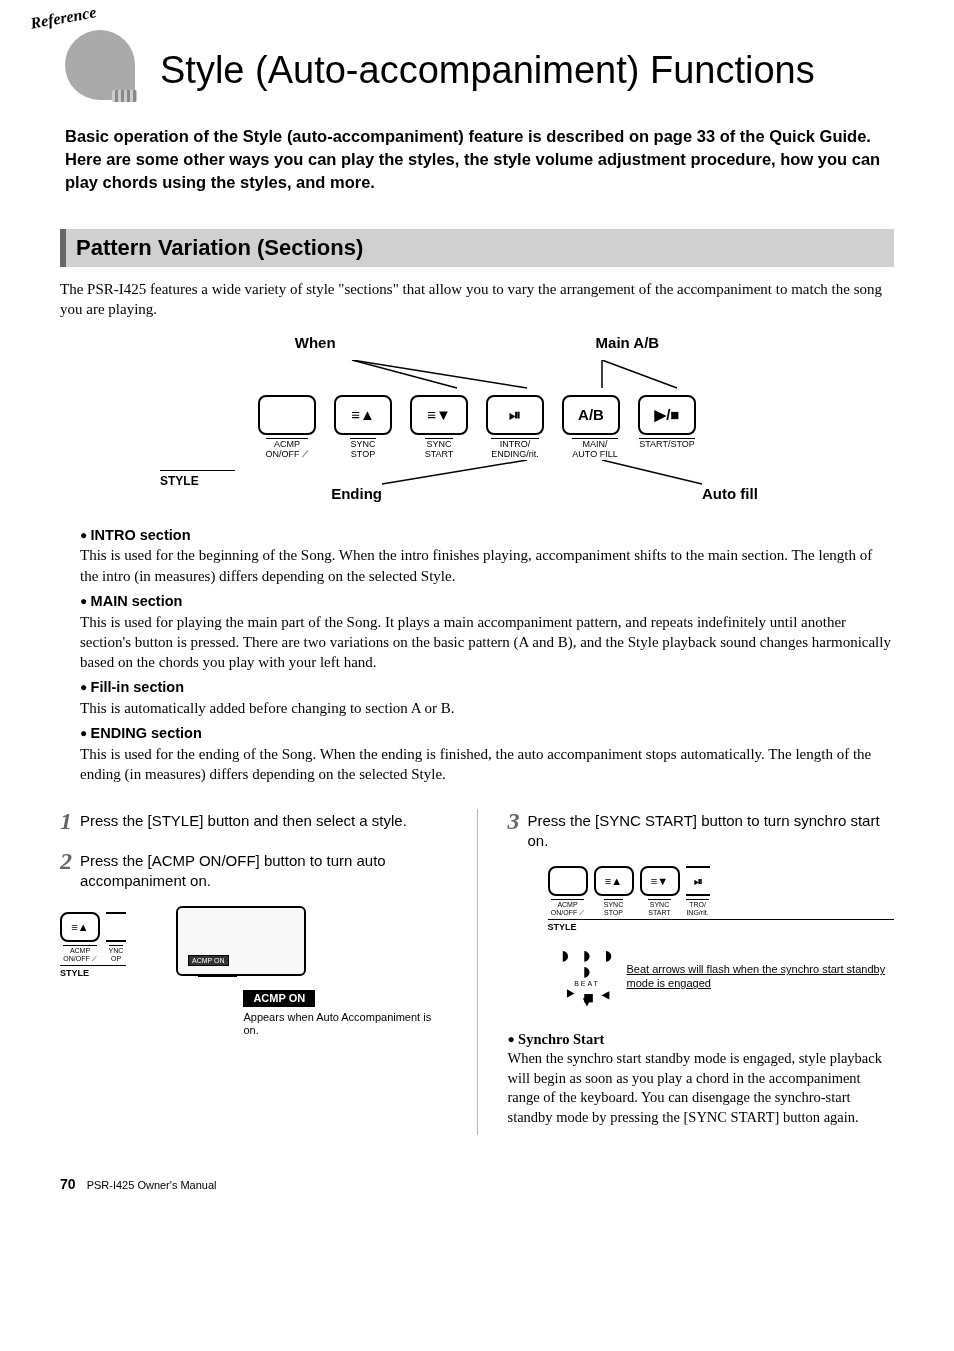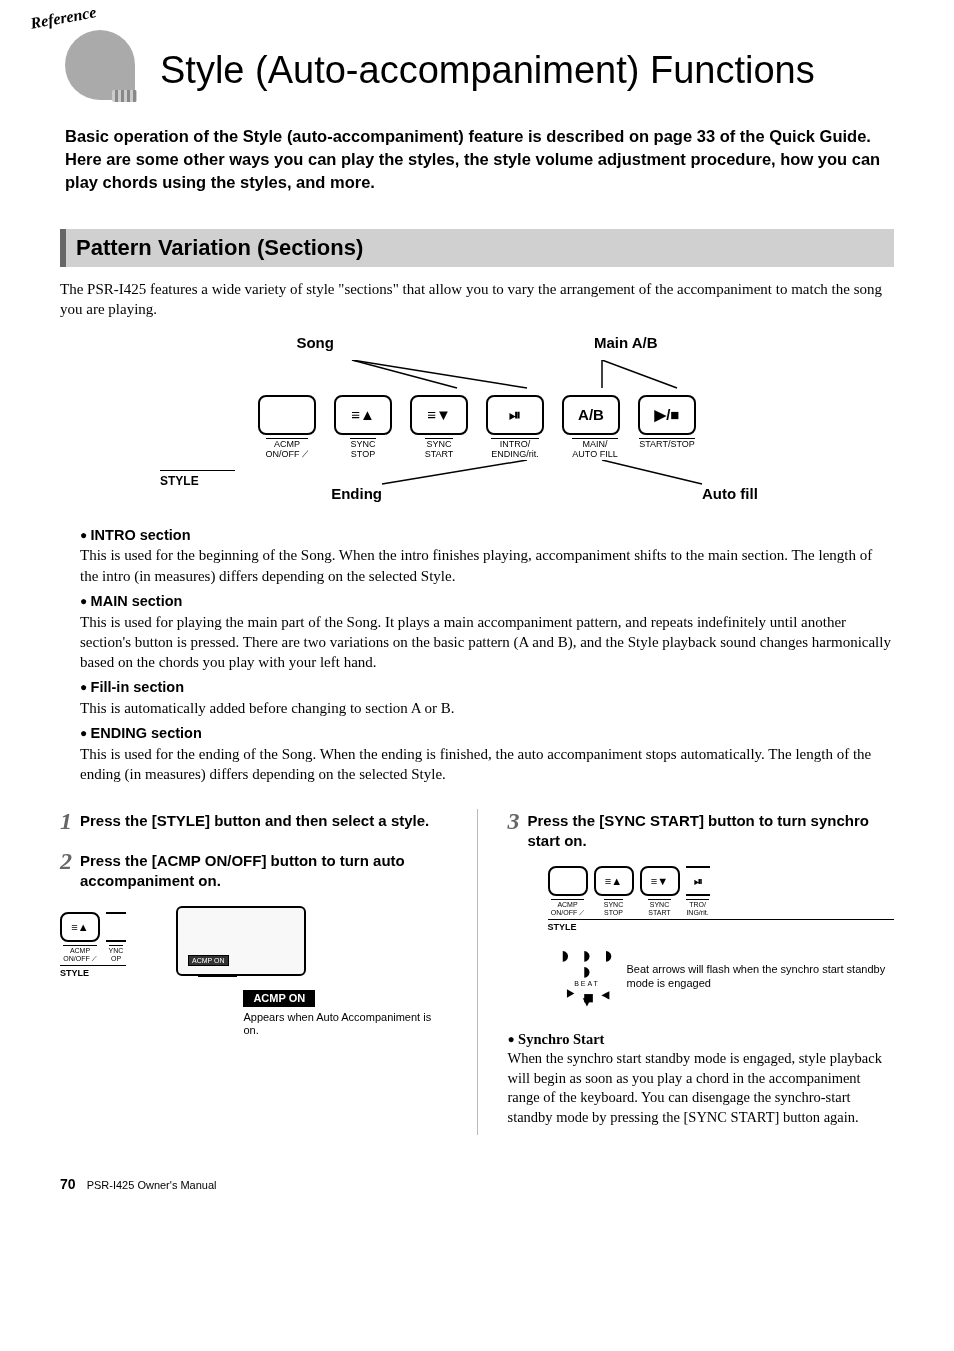--- a/index.html
+++ b/index.html
@@ -172,21 +172,21 @@
   }
   .step-num {
     font-family: Georgia, serif;
     font-style: italic;
     font-weight: bold;
     font-size: 24px;
     color: #666;
     line-height: 1;
   }
   .step-text {
-    font-weight: bold;
+    font-weight: normal;
     font-size: 15px;
     line-height: 1.3;
     padding-top: 2px;
   }
   .small-panel {
     display:flex;
     gap: 6px;
     align-items:flex-start;
     margin-top: 6px;
   }
@@ -251,20 +251,21 @@
   }
   .beat-icon {
     font-family: monospace;
     font-size: 18px;
     line-height:0.9;
     font-weight:bold;
   }
   .beat-caption {
     font-size:11px;
     line-height:1.25;
+    text-decoration:underline;
   }
   .synchro-head {
     font-size: 14.5px;
     margin-top: 22px;
   }
   .synchro-head::before { content:"● "; font-size:12px; vertical-align:1px; }
   .synchro-head-text { font-weight:bold; font-family: Georgia, serif; }
   .footer {
     margin-top: 40px;
     font-size: 11px;
@@ -295,21 +296,21 @@
 <div class="intro-block">
   <div>Basic operation of the Style (auto-accompaniment) feature is described on page 33 of the Quick Guide.</div>
   <div>Here are some other ways you can play the styles, the style volume adjustment procedure, how you can play chords using the styles, and more.</div>
 </div>
 
 <div class="section-bar">Pattern Variation (Sections)</div>
 <p class="body-text">The PSR-I425 features a wide variety of style "sections" that allow you to vary the arrangement of the accompaniment to match the song you are playing.</p>
 
 <div class="diagram-area">
   <div class="diagram-labels-top">
-    <span>Song</span>
+    <span>When</span>
     <span>Main A/B</span>
   </div>
   <svg width="640" height="30">
     <line x1="195" y1="0" x2="300" y2="28" stroke="#000" stroke-width="1.5"></line>
     <line x1="195" y1="0" x2="370" y2="28" stroke="#000" stroke-width="1.5"></line>
     <line x1="445" y1="0" x2="445" y2="28" stroke="#000" stroke-width="1.5"></line>
     <line x1="445" y1="0" x2="520" y2="28" stroke="#000" stroke-width="1.5"></line>
   </svg>
   <div class="panel-buttons">
     <div class="panel-btn">

